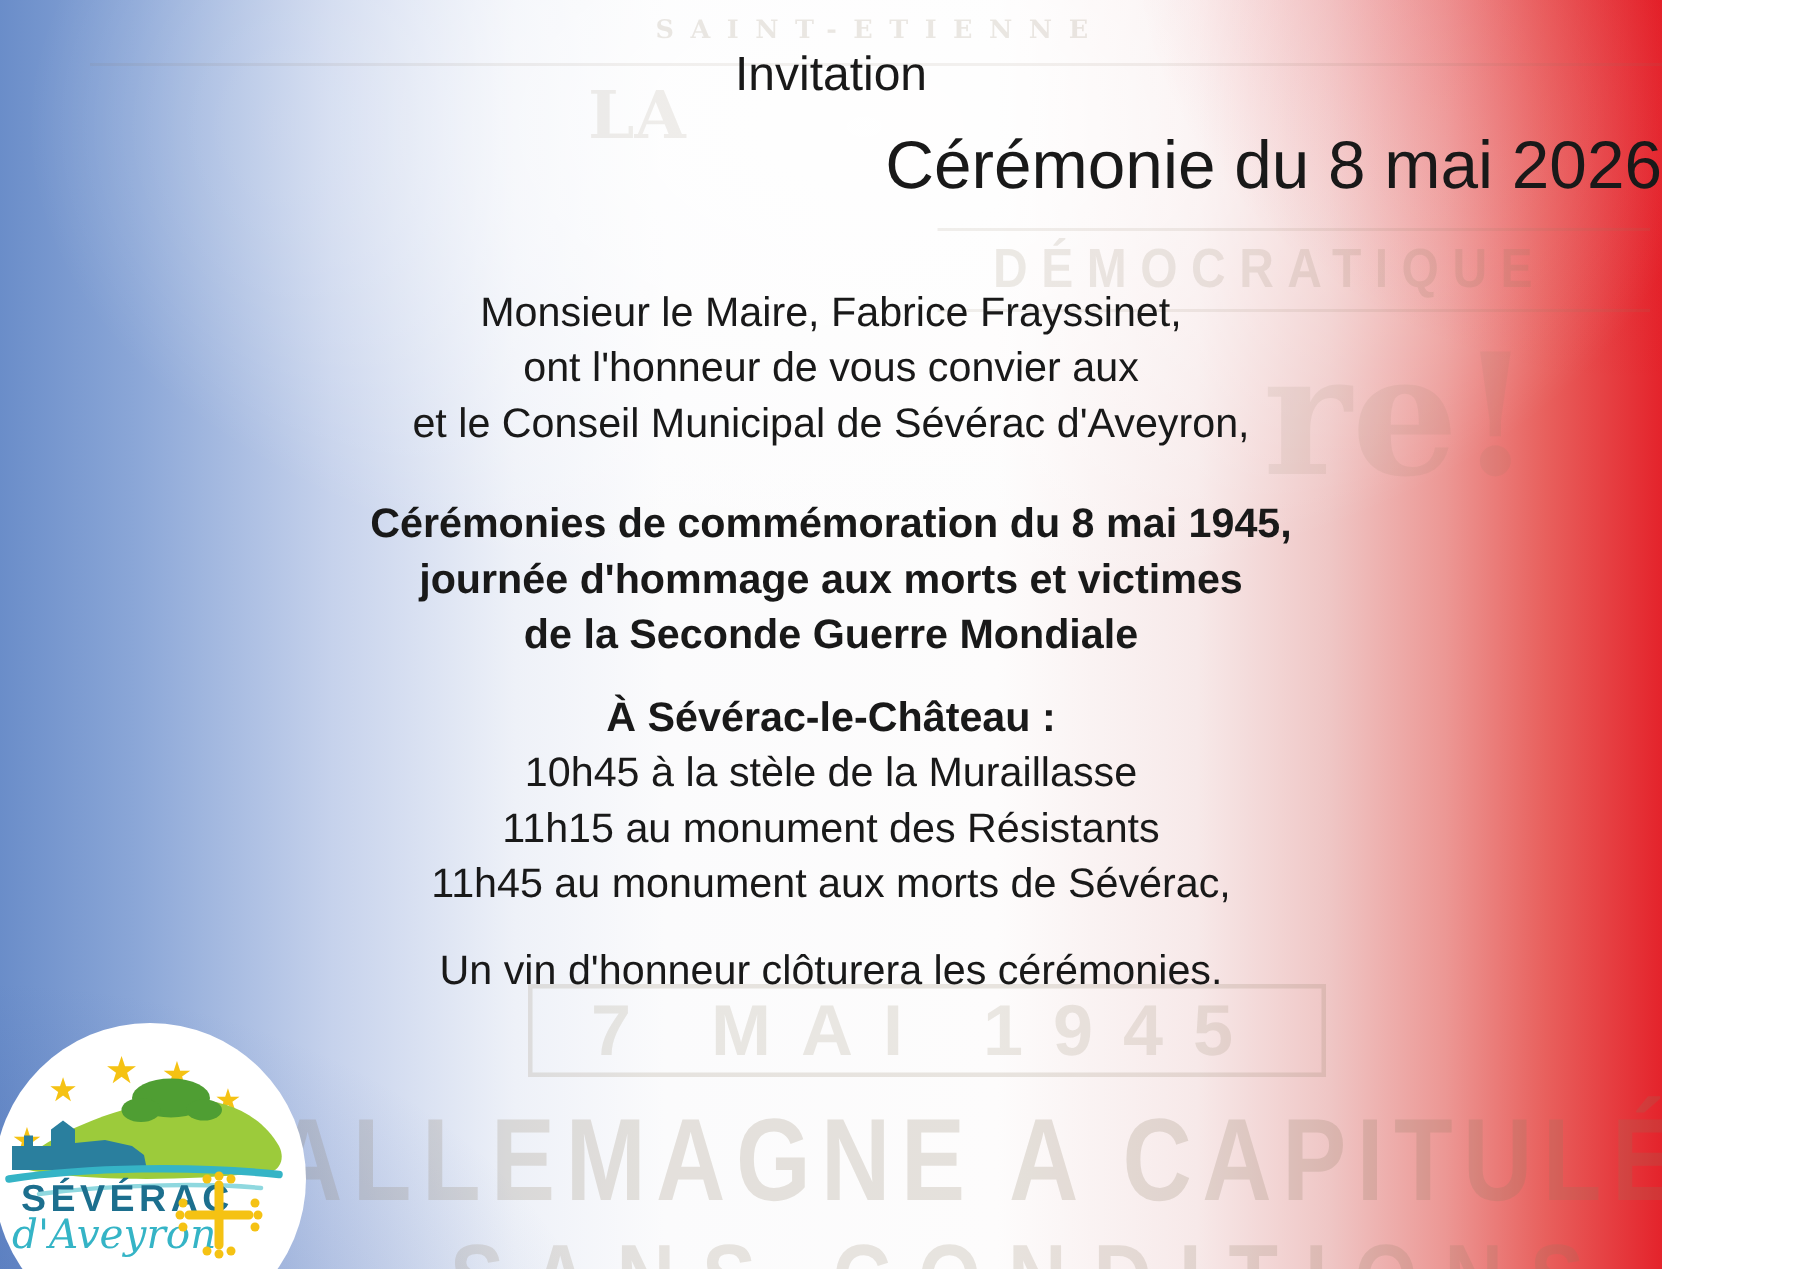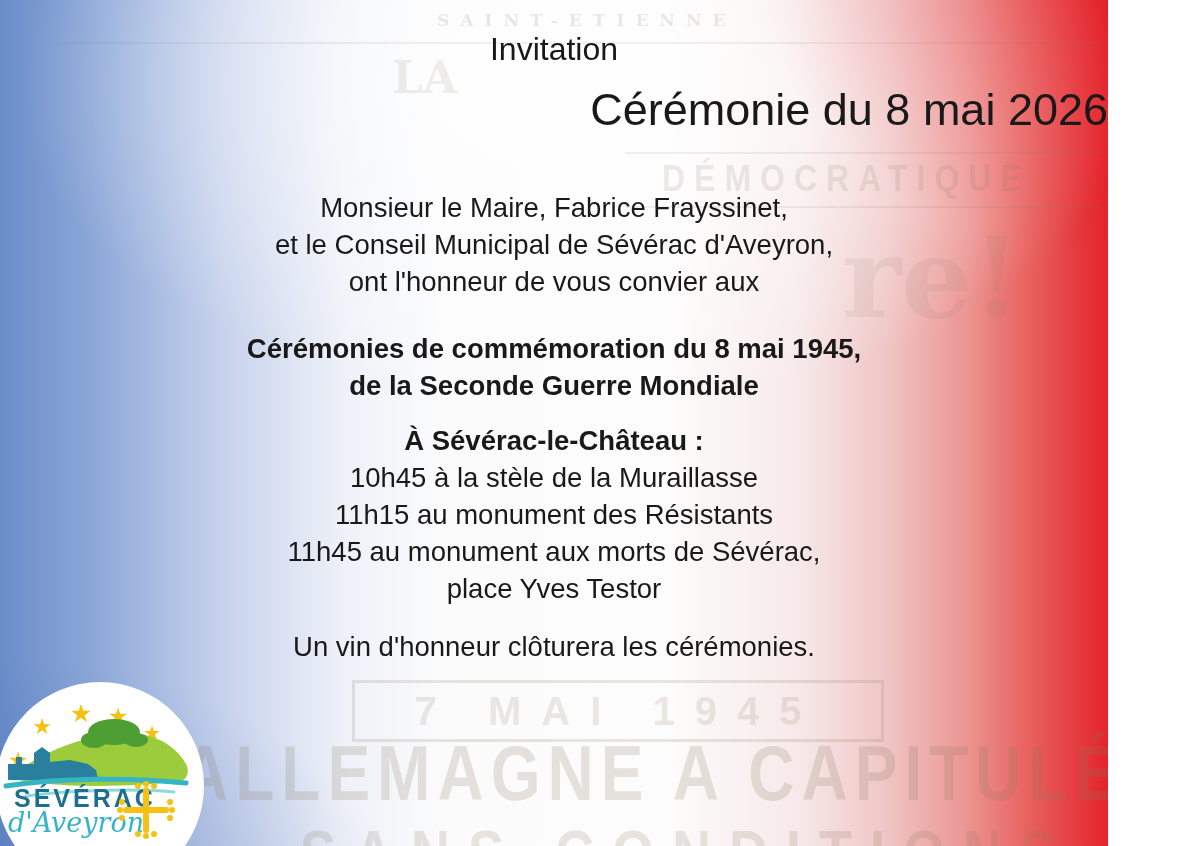--- a/index.html
+++ b/index.html
@@ -46,22 +46,22 @@
       background: #8a7a5f; opacity: 0.12; }
   .wm-democratique { left: 662px; top: 158px; font-size: 32px; font-weight: bold;
       letter-spacing: 9px; opacity: 0.15; transform: scaleY(1.15); transform-origin: top left; }
   .wm-rule-mid2 { left: 625px; top: 206px; width: 475px; height: 2px;
       background: #8a7a5f; opacity: 0.12; }
   .wm-victoire { left: 842px; top: 212px; font-family: "DejaVu Serif", serif;
       font-size: 112px; font-weight: bold; opacity: 0.10; }
   .wm-datebox { left: 352px; top: 656px; width: 532px; height: 62px;
       border: 3px solid rgba(138,122,95,0.18); display: flex;
       align-items: center; justify-content: center;
-      font-size: 40px; font-weight: bold; letter-spacing: 20px;
-      color: rgba(138,122,95,0.16); margin-top: 24px; }
+      font-size: 48px; font-weight: bold; letter-spacing: 20px;
+      color: rgba(138,122,95,0.16); }
   .wm-capitule { left: 182px; top: 728px; font-size: 64px; font-weight: 800;
       letter-spacing: 7px; opacity: 0.20; transform: scaleY(1.22);
       transform-origin: top left; }
   .wm-sansconditions { left: 300px; top: 816px; font-size: 54px; font-weight: 800;
       letter-spacing: 18px; opacity: 0.18; transform: scaleY(1.2);
       transform-origin: top left; }
 
   
   .content { position: absolute; inset: 0; text-align: center; color: #191919; z-index: 2; }
   .title { margin-top: 24px; font-size: 32px; font-weight: 500; line-height: 50px; }
@@ -96,35 +96,35 @@
     <div class="wm wm-capitule">ALLEMAGNE A CAPITULÉ</div>
     <div class="wm wm-sansconditions">SANS CONDITIONS</div>
   </div>
 
   <div class="content">
     <div class="title">Invitation</div>
     <div class="subtitle">Cérémonie du 8 mai 2026</div>
 
     <div class="para p-intro">
       <div class="line">Monsieur le Maire, Fabrice Frayssinet,</div>
+      <div class="line">ont l'honneur de vous convier aux</div>
       <div class="line">et le Conseil Municipal de Sévérac d'Aveyron,</div>
-      <div class="line">ont l'honneur de vous convier aux</div>
     </div>
 
     <div class="para bold p-ceremonies">
       <div class="line">Cérémonies de commémoration du 8 mai 1945,</div>
+      <div class="line">journée d'hommage aux morts et victimes</div>
       <div class="line">de la Seconde Guerre Mondiale</div>
     </div>
 
     <div class="para p-schedule">
       <div class="line bold">À Sévérac-le-Château :</div>
       <div class="line">10h45 à la stèle de la Muraillasse</div>
       <div class="line">11h15 au monument des Résistants</div>
       <div class="line">11h45 au monument aux morts de Sévérac,</div>
-      <div class="line">place Yves Testor</div>
     </div>
 
 
     <div class="para p-closing">Un vin d'honneur clôturera les cérémonies.</div>
   </div>
 
   <div class="logo-circle">
     <svg viewBox="0 0 208 208" width="208" height="208">
 
       <g fill="#f5c213" font-family="DejaVu Sans, sans-serif" text-anchor="middle">

